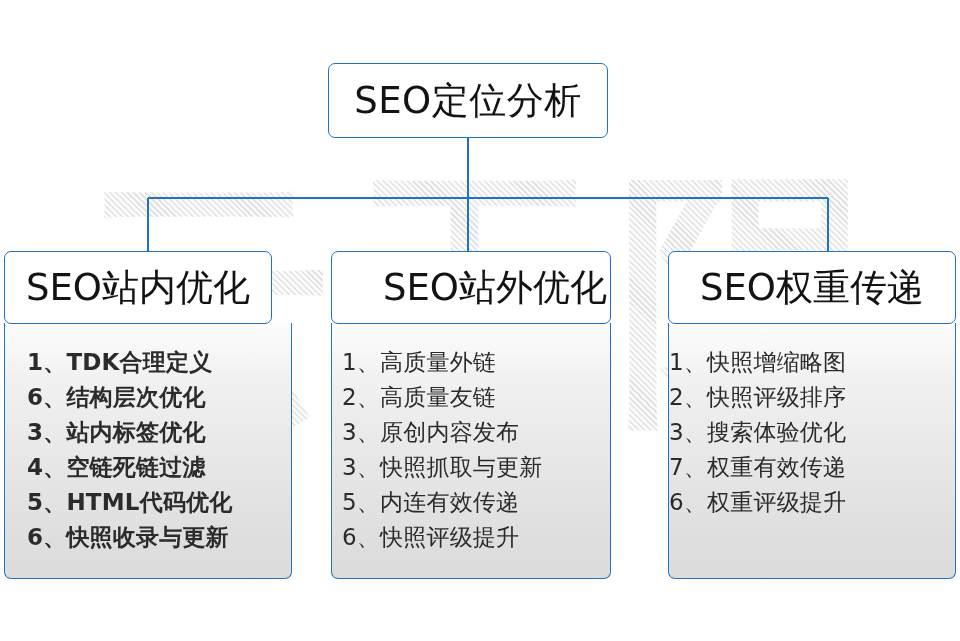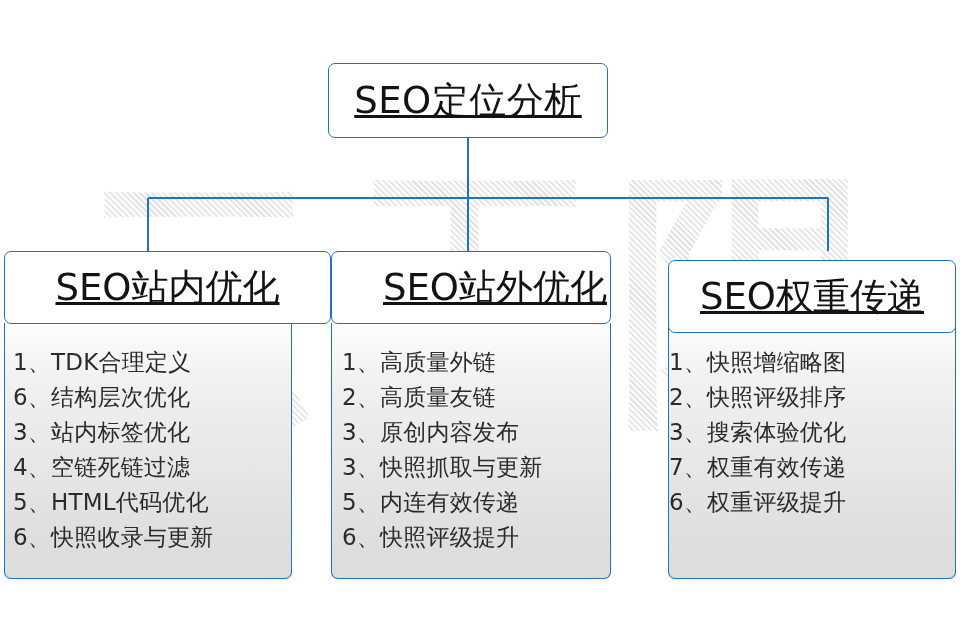--- a/index.html
+++ b/index.html
@@ -74,21 +74,20 @@
     background: #ffffff;
     display: flex;
     align-items: center;
     justify-content: center;
     z-index: 3;
   }
   .head-box .head-label {
     font-family: "DejaVu Sans", "Liberation Sans", sans-serif;
     color: #131313;
     white-space: nowrap;
-    text-decoration: underline;
   }
 
   #root-node {
     left: 328px;
     top: 63px;
     width: 280px;
     height: 75px;
   }
   #root-node .head-label {
     font-size: 37px;
@@ -127,29 +126,29 @@
   .col-body .items li {
     font-family: "DejaVu Sans", "Liberation Sans", sans-serif;
     font-size: 23px;
     line-height: 35px;
     color: #2b2b2b;
     white-space: nowrap;
     letter-spacing: 0.2px;
   }
 
   
-  #col-1-head { left: 4px;   top: 251px; width: 327px; }
+  #col-1-head { left: 4px;   top: 251px; width: 268px; }
   #col-1-body { left: 4px;   top: 323px; width: 288px; height: 256px; }
-  #col-1-body .items { padding-left: 8px; }
+  #col-1-body .items { padding-left: 22px; font-weight: bold; }
 
   #col-2-head { left: 331px; top: 251px; width: 280px; padding-left: 48px; }
   #col-2-body { left: 331px; top: 323px; width: 280px; height: 256px; }
   #col-2-body .items { padding-left: 10px; }
 
-  #col-3-head { left: 668px; top: 260px; width: 288px; }
+  #col-3-head { left: 668px; top: 251px; width: 288px; }
   #col-3-body { left: 668px; top: 323px; width: 288px; height: 256px; }
   #col-3-body .items { }
 </style>
 </head>
 <body>
 
 <div id="canvas">
 
   <div id="watermark">
     <span class="wm-text">云无限</span>

